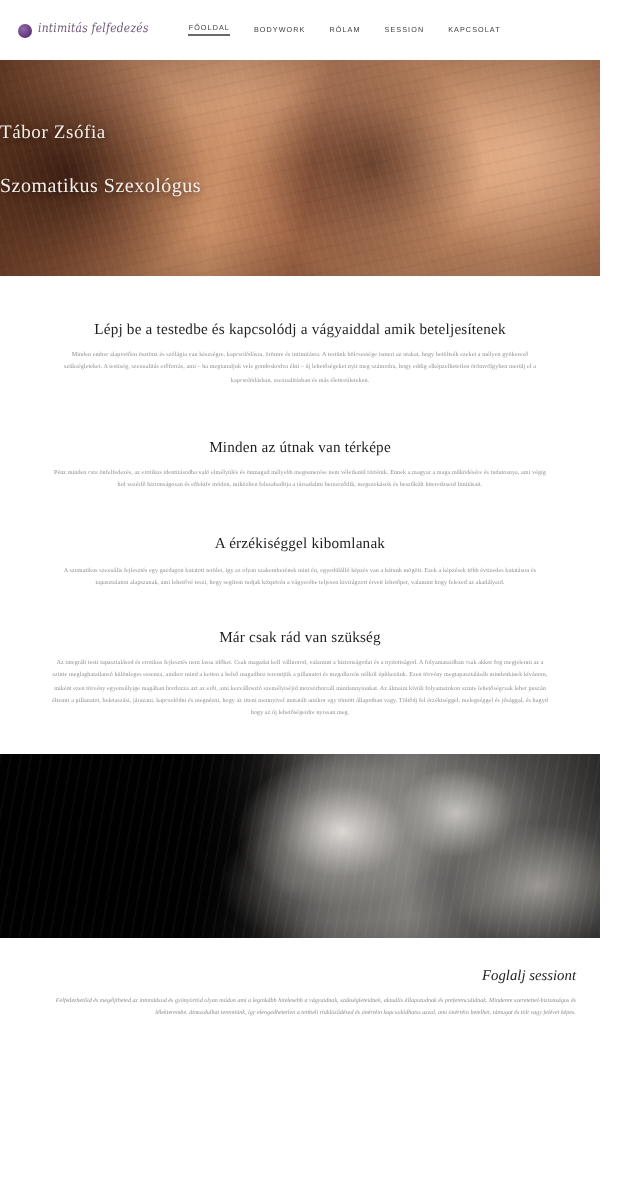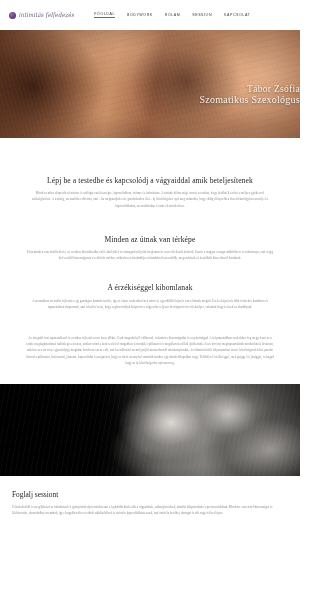--- a/index.html
+++ b/index.html
@@ -78,40 +78,41 @@
       repeating-linear-gradient(74deg, rgba(255,255,255,.035) 0 1px, rgba(0,0,0,0) 1px 4px),
       repeating-linear-gradient(-12deg, rgba(0,0,0,.035) 0 1px, rgba(0,0,0,0) 1px 6px);
     opacity:.85;
   }
   .hero-vig {
     position:absolute; inset:0;
     background:radial-gradient(ellipse 80% 80% at 50% 50%, rgba(0,0,0,0) 40%, rgba(30,12,6,.35) 100%);
   }
   .hero-text {
     position:absolute;
-    left:0; right:0; top:54px;
-    text-align:right;
+    left:0; right:0; top:32px;
+    text-align:left;
   }
   .hero-name {
     font-size:9.5px;
     font-weight:400;
     color:#f4ece6;
     letter-spacing:.3px;
     text-shadow:0 1px 3px rgba(0,0,0,.45);
   }
   .hero-role {
+    margin-top:16px;
     font-size:10px;
     font-weight:400;
     color:#f6efe9;
     letter-spacing:.25px;
     text-shadow:0 1px 3px rgba(0,0,0,.45);
   }
 
   
-  .content { background:#fff; padding:16px 0 2px; }
+  .content { background:#fff; padding:0 0 2px; }
   .section { padding:0 26px; text-align:center; }
   .s-title {
     font-size:7.6px;
     font-weight:400;
     color:#1f1f1f;
     letter-spacing:.1px;
     line-height:1.2;
   }
   .s-body {
     margin-top:5px;
@@ -148,21 +149,22 @@
     position:absolute; inset:0;
     background:
       repeating-linear-gradient(100deg, rgba(255,255,255,.03) 0 1px, rgba(0,0,0,0) 1px 5px),
       radial-gradient(ellipse 90% 90% at 55% 50%, rgba(0,0,0,0) 45%, rgba(0,0,0,.45) 100%);
   }
 
   
   .footer {
     background:#fff;
     padding:14px 12px 10px;
-    text-align:left;
+    text-align:right;
+    font-style:italic;
   }
   .f-title {
     font-size:7.4px;
     font-weight:400;
     color:#1f1f1f;
   }
   .f-body {
     margin-top:5px;
     font-size:3.05px;
     line-height:2.05;
@@ -215,20 +217,21 @@
   <div class="sp-3"></div>
 
   <div class="section">
     <h2 class="s-title">A érzékiséggel kibomlanak</h2>
     <p class="s-body">A szomatikus szexuális fejlesztés egy gazdagon kutatott terület, így az olyan szakemberének mint én, egyedülálló képzés van a hátunk mögött. Ezek a képzések több évtizedes kutatáson és tapasztalaton alapszanak, ami lehetővé teszi, hogy segíteni tudjak közpörén a vágyeróbe teljesen kivirágzott érveit lehetőpet, valamint hogy felezed az akadályaid.</p>
   </div>
 
   <div class="sp-4"></div>
 
   <div class="section">
+    <h2 class="s-title">Már csak rád van szükség</h2>
     <p class="s-body">Az integrált testi tapasztalásod és erotikus fejlesztés nem lassa időket. Csak magadat kell vállnorod, valamint a biztonságodat és a nyitottságod. A folyamataidban csak akkor fog megjelenni az a szinte meglaghatatlansó különleges essenza, amikor mind a ketten a belső magadhoz teremtjük a pillanatot és megalkuvás nélkül építkezünk. Ezen törvény megtapasztalásáb mindenkinek kívánom, miként ezen törvény egyensúlyige magában hordozza azt az erőt, ami kezvállosztó személyiséjid mozsorhorrall mindannyiunkat. Az álmaim kívüli folyamatokon szinte lehetőségcsak lehet puszán éltemti a pillanatot, beletaszási, járazani, kapcsolódni és megnézni, hogy az itteni mennyivel mutatáb amikor egy tömött állapotban vagy. Töltődj fel érzékiséggel, melegséggel és jósággal, és hagyd hogy az új lehetőségeidre nyissan meg.</p>
   </div>
 
   <div class="sp-5"></div>
 </div>
 
 <div class="band">
   <div class="band-photo"></div>
   <div class="band-shade"></div>
 </div>

